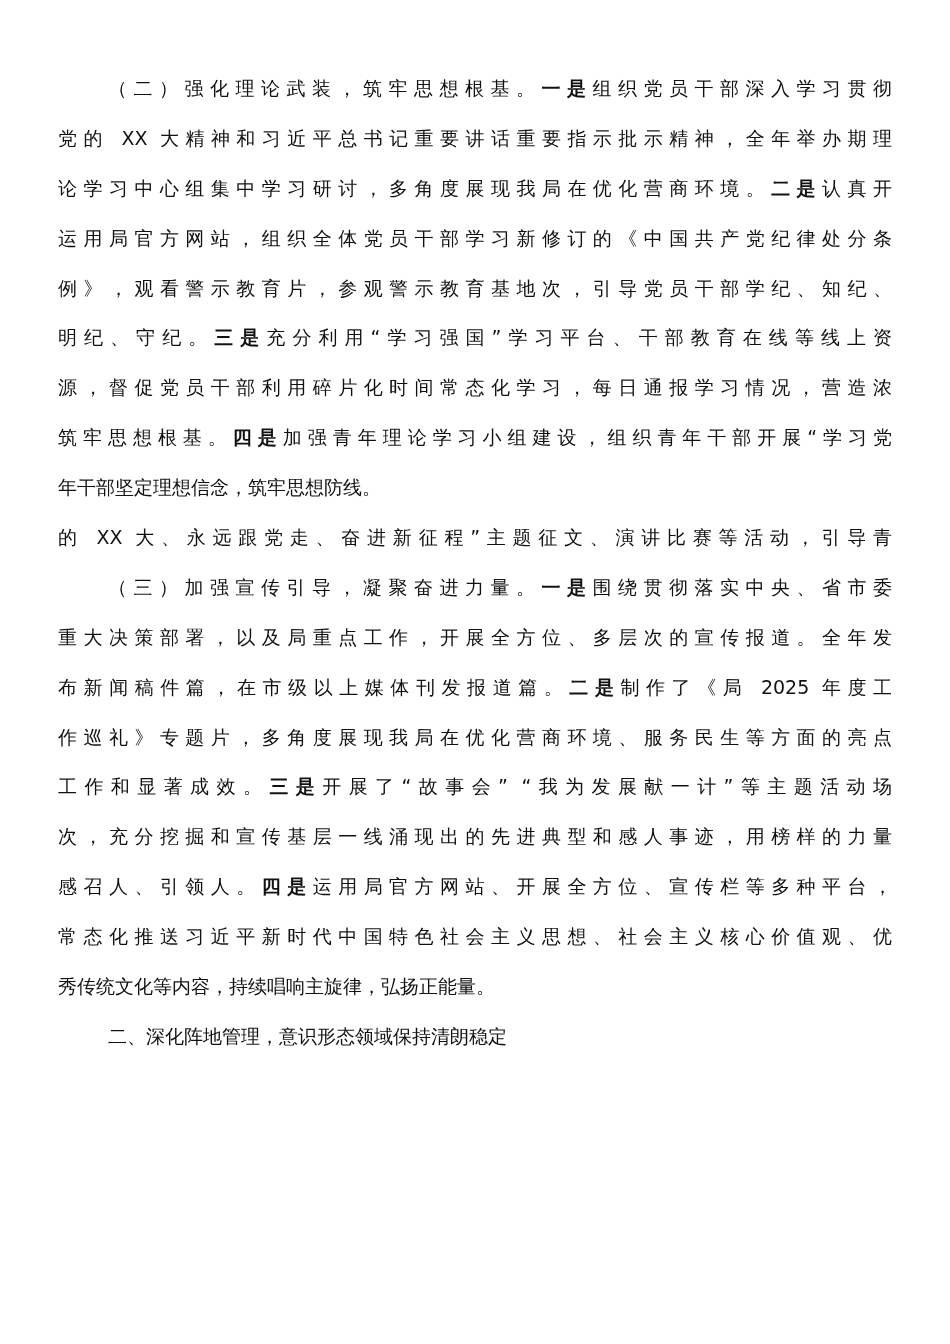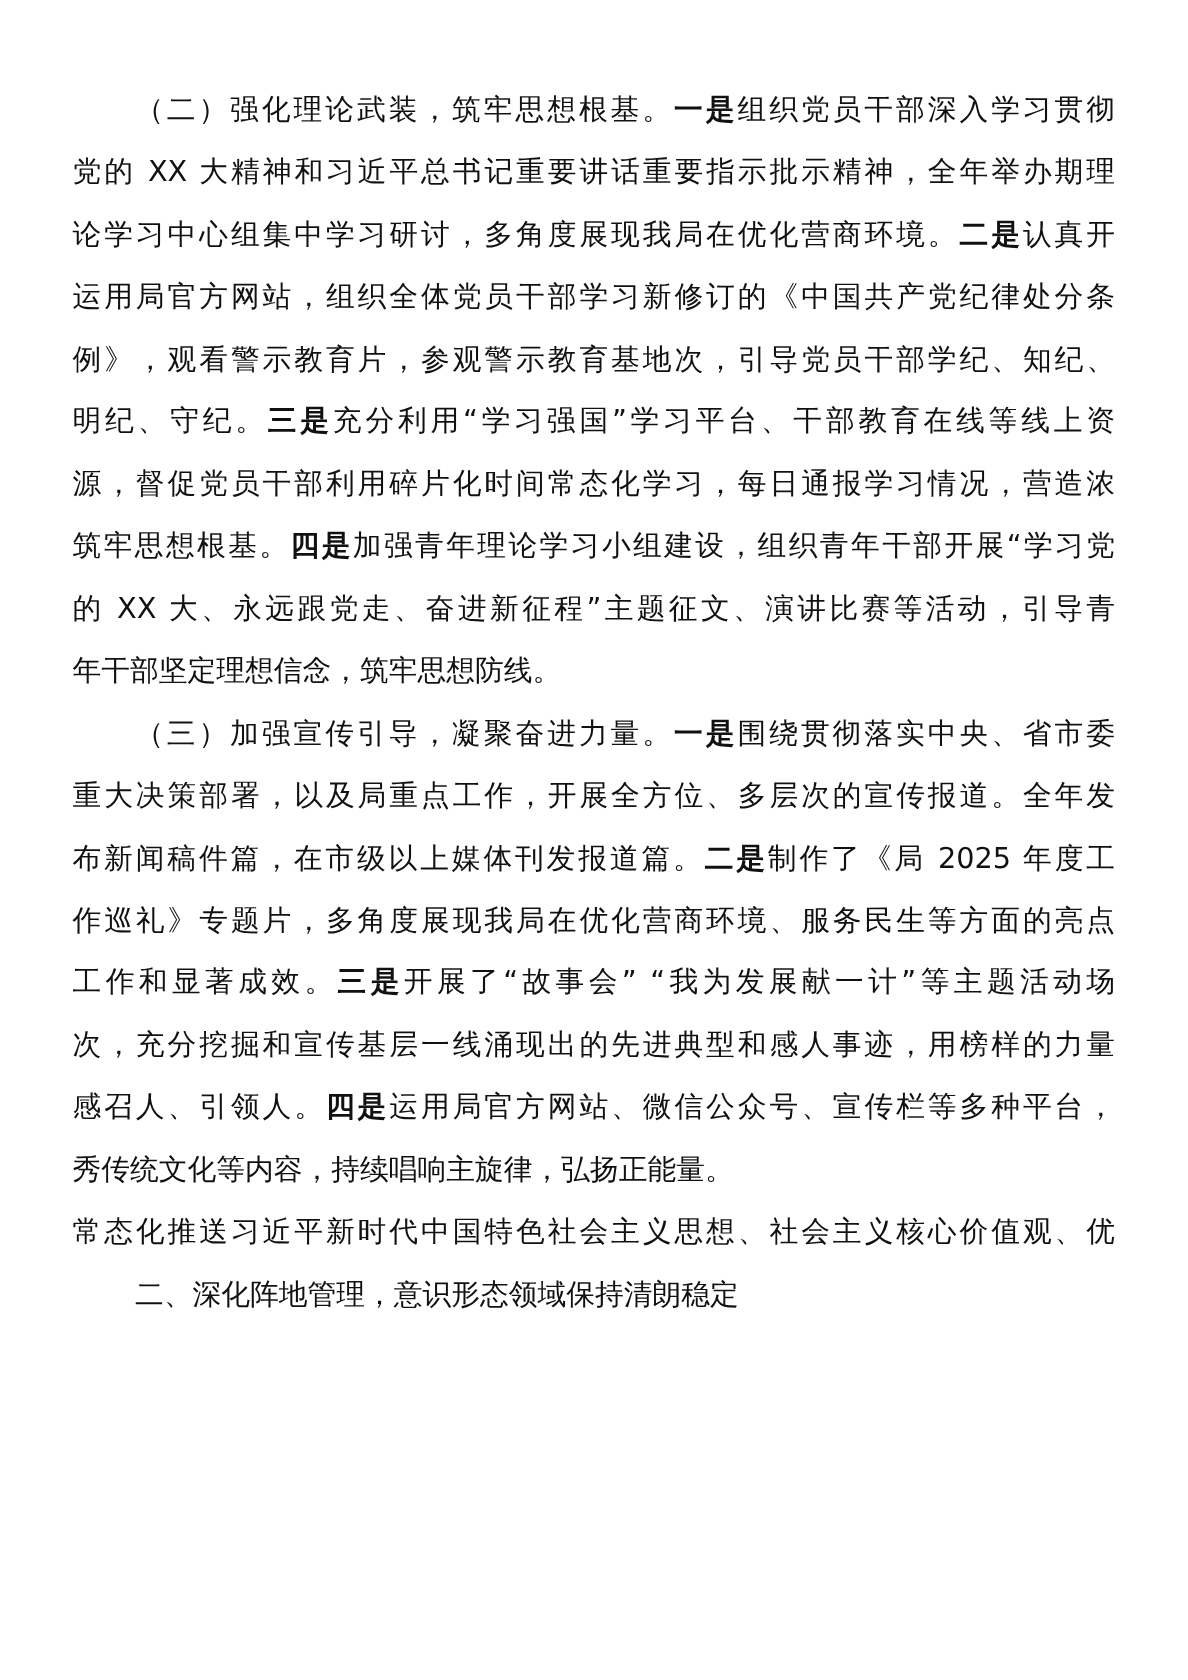--- a/index.html
+++ b/index.html
@@ -17,21 +17,21 @@
     }
     .page {
       position: absolute;
       left: 58px;
       top: 64px;
       width: 834px;
     }
     .line {
       height: 49.9px;
       line-height: 49.9px;
-      font-size: 23px;
+      font-size: 19px;
       white-space: nowrap;
       text-align: justify;
       text-align-last: justify;
       overflow: visible;
       letter-spacing: 0px;
     }
     .line.last {
       text-align-last: left;
     }
     .line.indent {
@@ -51,32 +51,32 @@
 <div class="page" id="page">
     <div>
       <div class="line indent"><span>（二）强化理论武装，筑牢思想根基。</span><span class="b">一是</span><span>组织党员干部深入学习贯彻</span></div>
       <div class="line"><span>党的 XX 大精神和习近平总书记重要讲话重要指示批示精神，全年举办期理</span></div>
       <div class="line"><span>论学习中心组集中学习研讨，多角度展现我局在优化营商环境。</span><span class="b">二是</span><span>认真开</span></div>
       <div class="line"><span>运用局官方网站，组织全体党员干部学习新修订的《中国共产党纪律处分条</span></div>
       <div class="line"><span>例》，观看警示教育片，参观警示教育基地次，引导党员干部学纪、知纪、</span></div>
       <div class="line"><span>明纪、守纪。</span><span class="b">三是</span><span>充分利用“学习强国”学习平台、干部教育在线等线上资</span></div>
       <div class="line"><span>源，督促党员干部利用碎片化时间常态化学习，每日通报学习情况，营造浓</span></div>
       <div class="line"><span>筑牢思想根基。</span><span class="b">四是</span><span>加强青年理论学习小组建设，组织青年干部开展“学习党</span></div>
+      <div class="line last"><span>年干部坚定理想信念，筑牢思想防线。</span></div>
       <div class="line"><span>的 XX 大、永远跟党走、奋进新征程”主题征文、演讲比赛等活动，引导青</span></div>
-      <div class="line last"><span>年干部坚定理想信念，筑牢思想防线。</span></div>
     </div>
     <div>
       <div class="line indent"><span>（三）加强宣传引导，凝聚奋进力量。</span><span class="b">一是</span><span>围绕贯彻落实中央、省市委</span></div>
       <div class="line"><span>重大决策部署，以及局重点工作，开展全方位、多层次的宣传报道。全年发</span></div>
       <div class="line"><span>布新闻稿件篇，在市级以上媒体刊发报道篇。</span><span class="b">二是</span><span>制作了《局 2025 年度工</span></div>
       <div class="line"><span>作巡礼》专题片，多角度展现我局在优化营商环境、服务民生等方面的亮点</span></div>
       <div class="line"><span>工作和显著成效。</span><span class="b">三是</span><span>开展了“故事会” “我为发展献一计”等主题活动场</span></div>
       <div class="line"><span>次，充分挖掘和宣传基层一线涌现出的先进典型和感人事迹，用榜样的力量</span></div>
-      <div class="line"><span>感召人、引领人。</span><span class="b">四是</span><span>运用局官方网站、微信公众号、宣传栏等多种平台，</span></div>
+      <div class="line"><span>感召人、引领人。</span><span class="b">四是</span><span>运用局官方网站、开展全方位、宣传栏等多种平台，</span></div>
+      <div class="line"><span>常态化推送习近平新时代中国特色社会主义思想、社会主义核心价值观、优</span></div>
       <div class="line last"><span>秀传统文化等内容，持续唱响主旋律，弘扬正能量。</span></div>
-      <div class="line"><span>常态化推送习近平新时代中国特色社会主义思想、社会主义核心价值观、优</span></div>
     </div>
     <div>
       <div class="line heading-indent"><span>二、深化阵地管理，意识形态领域保持清朗稳定</span></div>
     </div>
     <div>
     </div>
   </div>
 
 </body></html>

